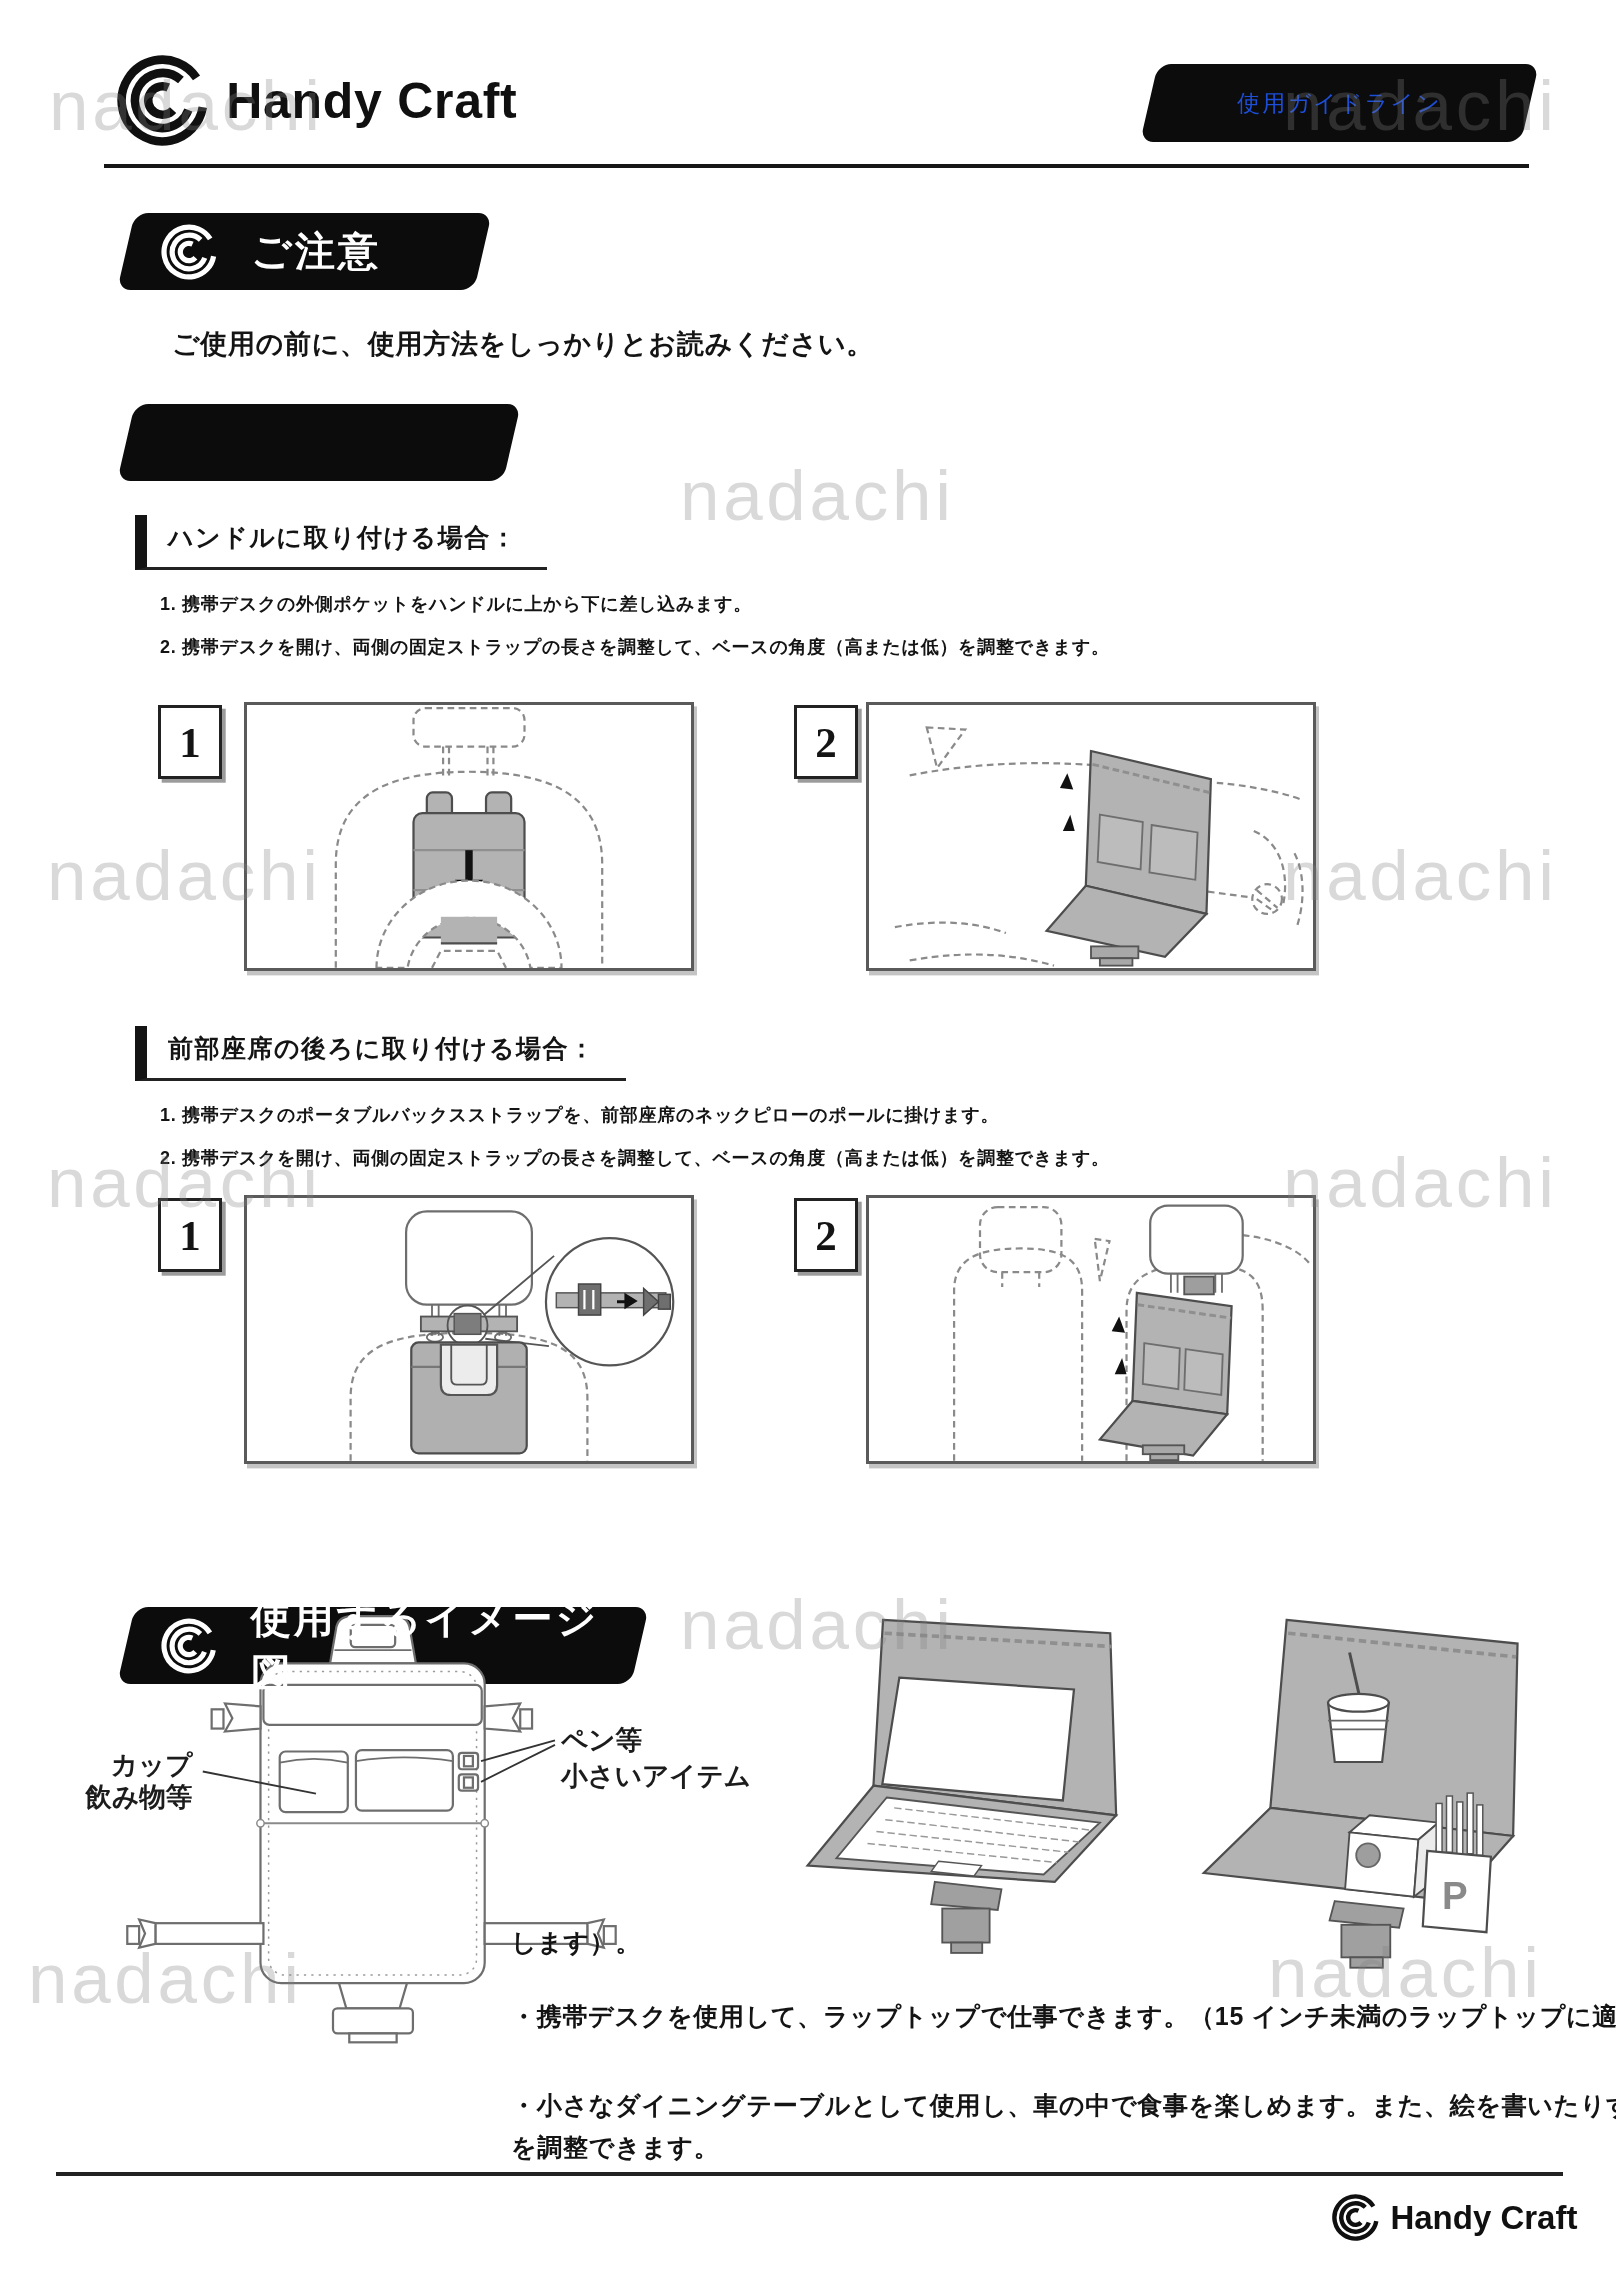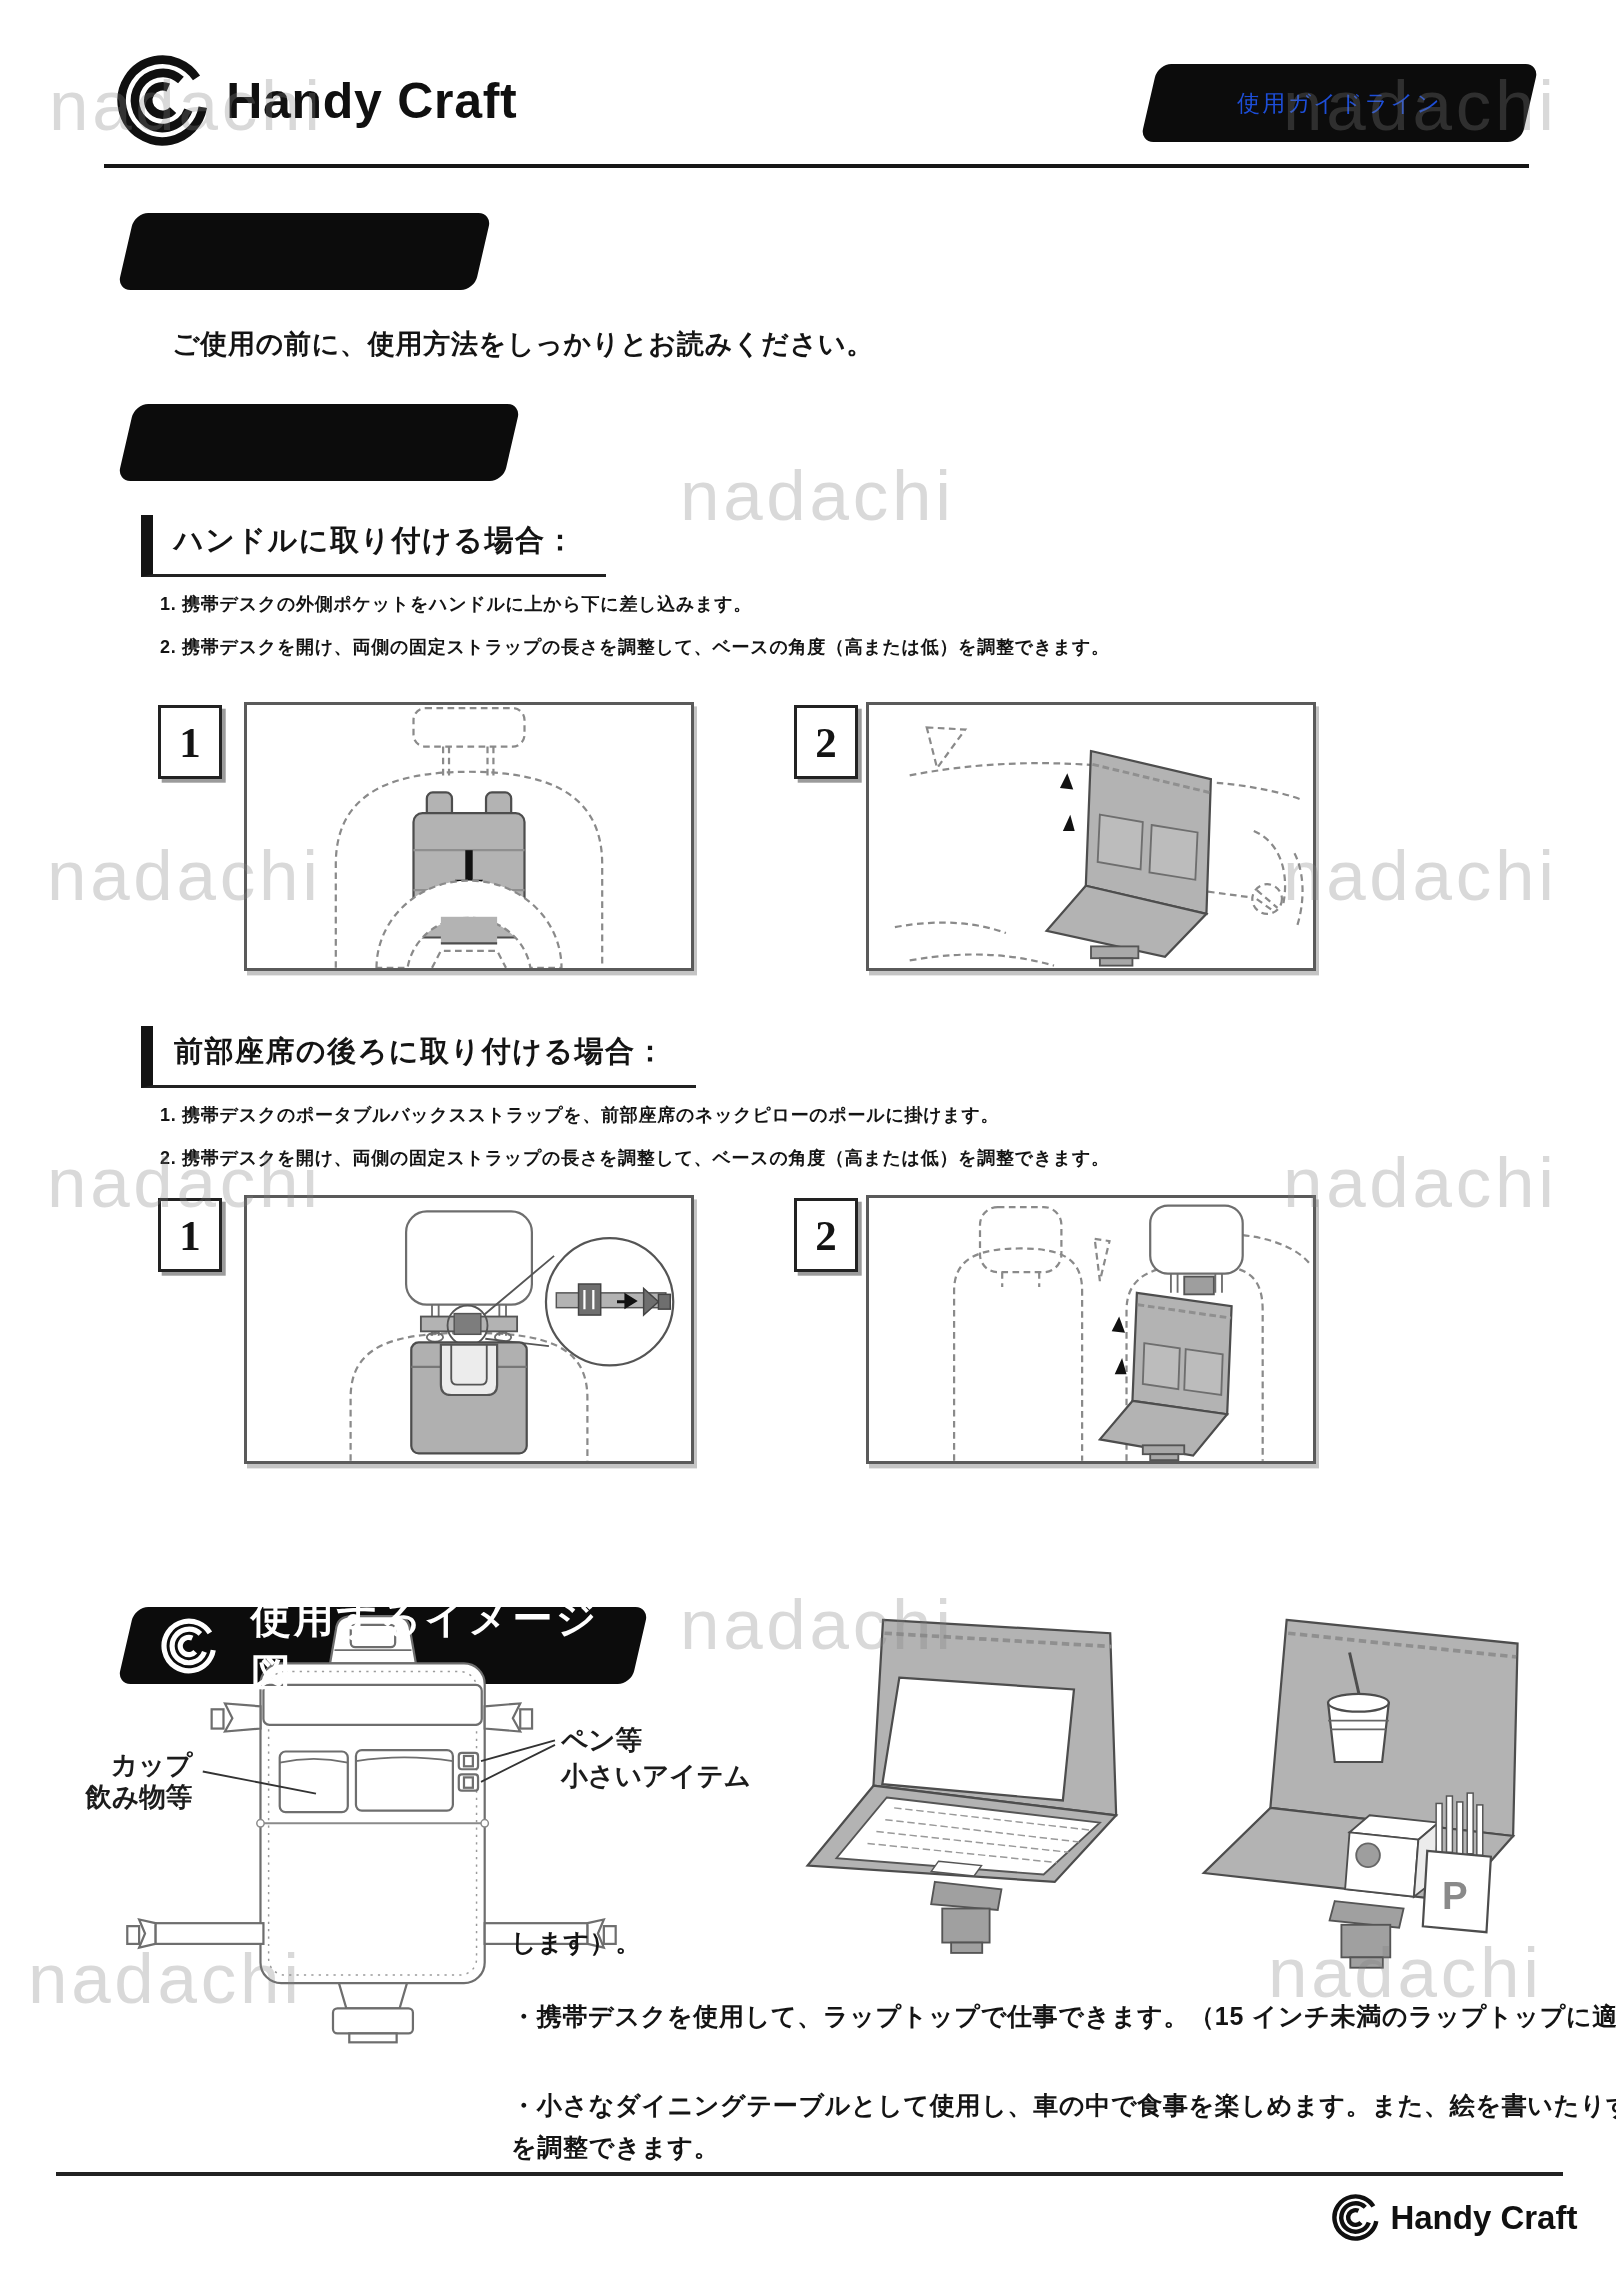--- a/index.html
+++ b/index.html
@@ -20,22 +20,22 @@
   .guide-badge{left:1149px;top:64px;width:381px;height:78px;}
   .guide-badge .inner{justify-content:center;padding-left:0;}
   .guide-badge .t{font-size:23px;font-weight:400;letter-spacing:2.2px;color:#1d4ed8;}
   .sec-badge{height:77px;left:126px;}
   .sec-badge .t{font-size:40px;font-weight:600;letter-spacing:3px;color:#fff;}
   .badge-caution{top:213px;width:357px;}
   .badge-usage{top:404px;width:386px;}
   .badge-image{top:1607px;width:514px;}
   
   .note-body{position:absolute;left:172px;top:326px;font-size:27px;font-weight:600;letter-spacing:0.7px;}
-  .subhead{position:absolute;left:141px;border-left:12px solid #141414;border-bottom:3.7px solid #222;
-           padding:6px 30px 13.3px 21px;font-size:29px;font-weight:bold;letter-spacing:1.5px;}
+  .subhead{position:absolute;left:135px;border-left:12px solid #141414;border-bottom:3.7px solid #222;
+           padding:6px 30px 13.3px 21px;font-size:25px;font-weight:bold;letter-spacing:1.5px;}
   .subhead1{top:515px;}
   .subhead2{top:1026px;}
   .step{position:absolute;left:160px;font-size:18px;font-weight:600;letter-spacing:0.7px;white-space:nowrap;}
   
   .numbox{position:absolute;width:58px;height:68px;background:#fff;border:3px solid #222;
           box-shadow:3.7px 3.7px 0 #9b9b9b;display:flex;align-items:center;justify-content:center;
           font-family:"Liberation Serif",serif;font-size:43px;font-weight:bold;}
   .figframe{position:absolute;width:444px;height:263px;background:#fff;border:3px solid #5a5a5a;
             box-shadow:3px 4.4px 0 #c4c4c4;}
   .figframe svg{display:block;width:100%;height:100%;}
@@ -80,20 +80,30 @@
   <div class="skbadge guide-badge">
     <span class="bg"></span>
     <span class="inner">
         <span class="t">使用ガイドライン</span>
       </span>
   </div>
   <div class="hdr-rule"></div>
 
   <div class="skbadge sec-badge badge-caution">
     <span class="bg"></span>
+    <span class="inner">
+      <svg width="58" height="58" viewBox="0 0 100 100">
+        <g fill="none" stroke="#ffffff" transform="rotate(-12 50 50)">
+          <circle cx="50" cy="50" r="43" stroke-width="9" pathLength="100" stroke-dasharray="88 12" stroke-dashoffset="-6"></circle>
+          <circle cx="50" cy="50" r="29" stroke-width="9" pathLength="100" stroke-dasharray="81 19" stroke-dashoffset="-9"></circle>
+          <circle cx="50" cy="50" r="15" stroke-width="9" pathLength="100" stroke-dasharray="70 30" stroke-dashoffset="-15"></circle>
+        </g>
+      </svg>
+      <span class="t">ご注意</span>
+    </span>
   </div>
   <div class="note-body">ご使用の前に、使用方法をしっかりとお読みください。</div>
 
   <div class="skbadge sec-badge badge-usage">
     <span class="bg"></span>
   </div>
 
   <div class="subhead subhead1">ハンドルに取り付ける場合：</div>
   <div class="step" style="top:592px">1. 携帯デスクの外側ポケットをハンドルに上から下に差し込みます。</div>
   <div class="step" style="top:635px">2. 携帯デスクを開け、両側の固定ストラップの長さを調整して、ベースの角度（高または低）を調整できます。</div>

